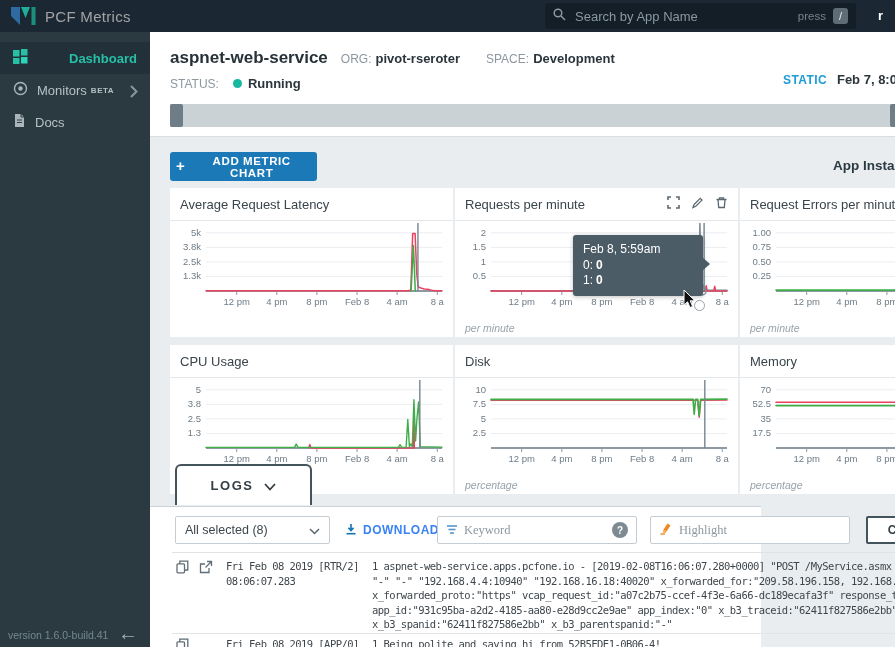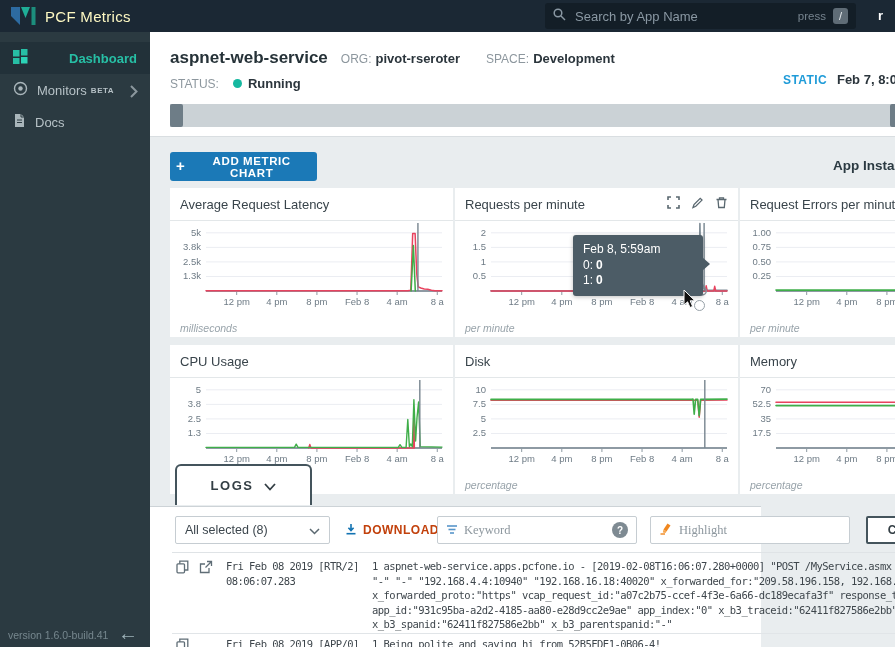--- a/index.html
+++ b/index.html
@@ -3,21 +3,21 @@
 <meta charset="utf-8">
 <style>
   html,body{margin:0;padding:0;background:#222;}
   *{box-sizing:border-box;}
   .screen{position:relative;width:895px;height:647px;overflow:hidden;background:#e9edef;
     font-family:"Liberation Sans","DejaVu Sans",sans-serif;-webkit-font-smoothing:antialiased;}
 
   
   .topbar{position:absolute;left:0;top:0;width:895px;height:32px;background:#1b2834;display:flex;align-items:center;z-index:20;}
   .logo{margin-left:10px;width:26px;height:22px;flex:0 0 auto;}
-  .app-title{color:#fef9c3;font-size:15px;letter-spacing:.3px;margin-left:9px;}
+  .app-title{color:#a3a3a3;font-size:15px;letter-spacing:.3px;margin-left:9px;}
   .search{position:absolute;left:545px;top:3px;width:311px;height:26px;background:#131e27;border-radius:3px;
     display:flex;align-items:center;padding:0 8px;}
   .search input{flex:1;background:transparent;border:0;outline:none;color:#cfd8dd;font-size:13px;margin-left:7px;
     font-family:"Liberation Sans",sans-serif;}
   .search input::placeholder{color:#8a98a3;}
   .press-hint{color:#76848f;font-size:11.5px;margin-right:7px;}
   .key-badge{background:#5f6c76;color:#e8edf0;font-size:11px;line-height:14px;padding:1px 6px;border-radius:3px;}
   .user-frag{position:absolute;left:878px;top:8px;color:#fff;font-size:13px;font-weight:bold;}
 
   
@@ -83,21 +83,21 @@
   
   .logs-tab{position:absolute;left:25px;top:432px;width:137px;height:41px;background:#fff;border:2px solid #44545c;border-bottom:0;
     border-radius:6px 6px 0 0;display:flex;align-items:center;justify-content:center;gap:11px;z-index:6;cursor:pointer;}
   .logs-tab .logs-lbl{font-size:13px;font-weight:bold;letter-spacing:1.5px;color:#333e44;}
   .logs-panel{position:absolute;left:0;top:474px;width:611px;height:141px;background:#fff;border-top:1px solid #cdd3d7;z-index:5;}
   .filter-row{position:absolute;left:0;top:9px;height:28px;width:100%;}
   .src-select{position:absolute;left:25px;top:0;width:155px;height:28px;border:1px solid #c6cdd2;border-radius:2px;background:#fff;
     display:flex;align-items:center;padding:0 9px;cursor:pointer;}
   .src-select .sel-lbl{flex:1;font-size:12.5px;color:#3c464d;}
   .download-btn{position:absolute;left:195px;top:0;height:28px;display:flex;align-items:center;gap:6px;cursor:pointer;}
-  .download-btn .dl-lbl{font-size:12px;font-weight:bold;letter-spacing:.5px;color:#c2410c;}
+  .download-btn .dl-lbl{font-size:12px;font-weight:bold;letter-spacing:.5px;color:#3b82f6;}
   .flt-input{position:absolute;top:0;height:28px;border:1px solid #c6cdd2;border-radius:2px;background:#fff;
     display:flex;align-items:center;padding:0 8px;}
   .flt-input input{flex:1;border:0;outline:none;font-size:12.5px;color:#15803d;margin-left:4px;min-width:0;
     font-family:Liberation Serif, serif;}
   .flt-input input::placeholder{color:#8d979e;}
   .kw{left:287px;width:200px;} .hl{left:500px;width:200px;}
   .help-circle{width:16px;height:16px;border-radius:50%;background:#7e8a92;color:#fff;font-size:10px;font-weight:bold;
     display:flex;align-items:center;justify-content:center;cursor:pointer;flex:0 0 auto;}
   .clear-btn{position:absolute;left:716px;top:0;width:90px;height:28px;background:#fff;border:2px solid #44545c;border-radius:2px;
     font-size:12px;font-weight:bold;letter-spacing:1px;color:#333e44;cursor:pointer;font-family:"Liberation Sans",sans-serif;}
@@ -240,21 +240,20 @@
             <text x="187.04" y="84" text-anchor="middle" fill="#6e7b85" font-size="9.5">Feb 8</text>
             <line x1="227.16" x2="227.16" y1="70" y2="74" stroke="#8e9aa3" stroke-width="1"></line>
             <text x="227.16" y="84" text-anchor="middle" fill="#6e7b85" font-size="9.5">4 am</text>
             <line x1="267.28" x2="267.28" y1="70" y2="74" stroke="#8e9aa3" stroke-width="1"></line>
             <text x="267.28" y="84" text-anchor="middle" fill="#6e7b85" font-size="9.5">8 a</text>
             <polyline points="36.0,69.8 237.8,69.8 240.8,69.3 242.7,12.4 245.1,12.4 246.7,52.5 248.2,65.9 250.8,67.0 254.3,67.9 257.8,68.3 261.4,69.3 264.9,69.7 272.0,69.7" fill="none" stroke="#e8435f" stroke-width="1.5" stroke-linejoin="round" stroke-linecap="round"></polyline>
             <polyline points="241.1,69.9 243.4,24.6 245.3,69.9" fill="none" stroke="#3fae49" stroke-width="1.5" stroke-linejoin="round" stroke-linecap="round"></polyline>
             <line x1="247.928" x2="247.928" y1="2" y2="70" stroke="#77858f" stroke-width="1.4"></line>
           </svg>
         </div>
-      <div class="card-foot">milliseconds</div>
     </div>
 
     <div class="card c01">
       <div class="card-head">
         <span class="card-title">Requests per minute</span>
         <span class="card-actions">
           <span><svg width="13" height="13" viewBox="0 0 13 13">
                 <path d="M1,4 V1 H4 M9,1 H12 V4 M12,9 V12 H9 M4,12 H1 V9" fill="none" stroke="#5a6870" stroke-width="1.6"></path>
               </svg></span>
           <span><svg width="13" height="13" viewBox="0 0 13 13">

